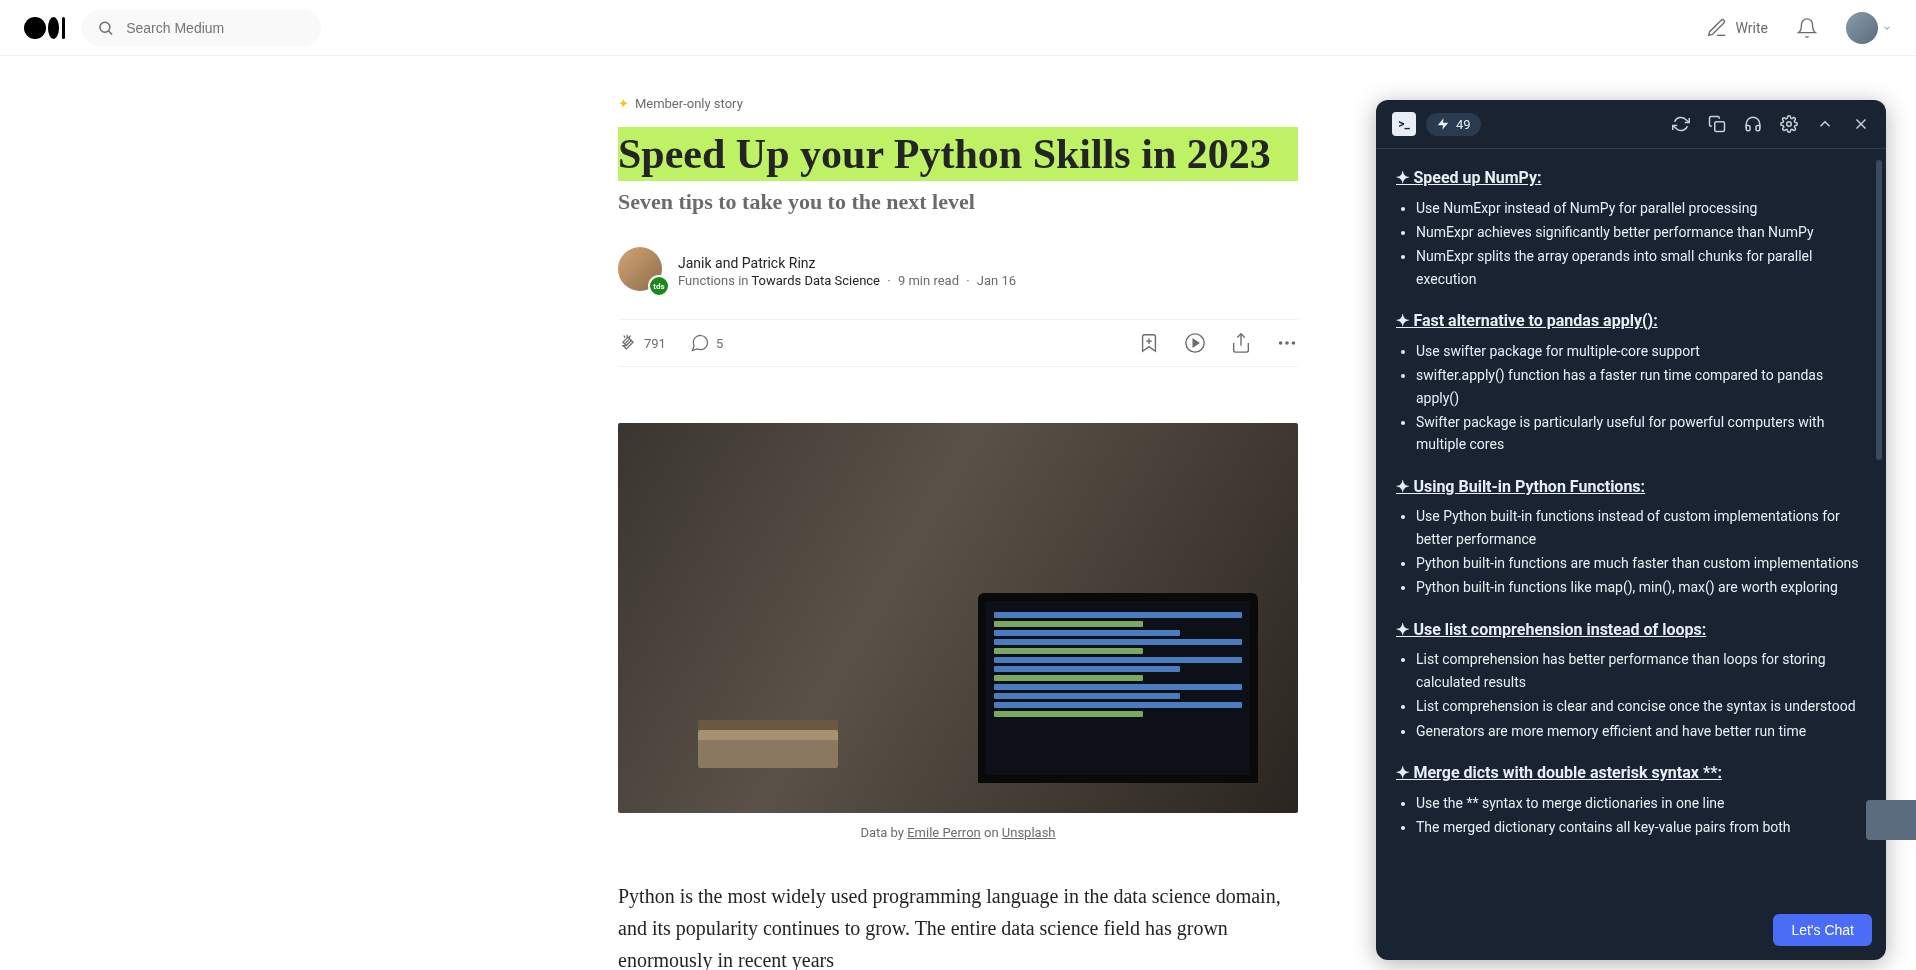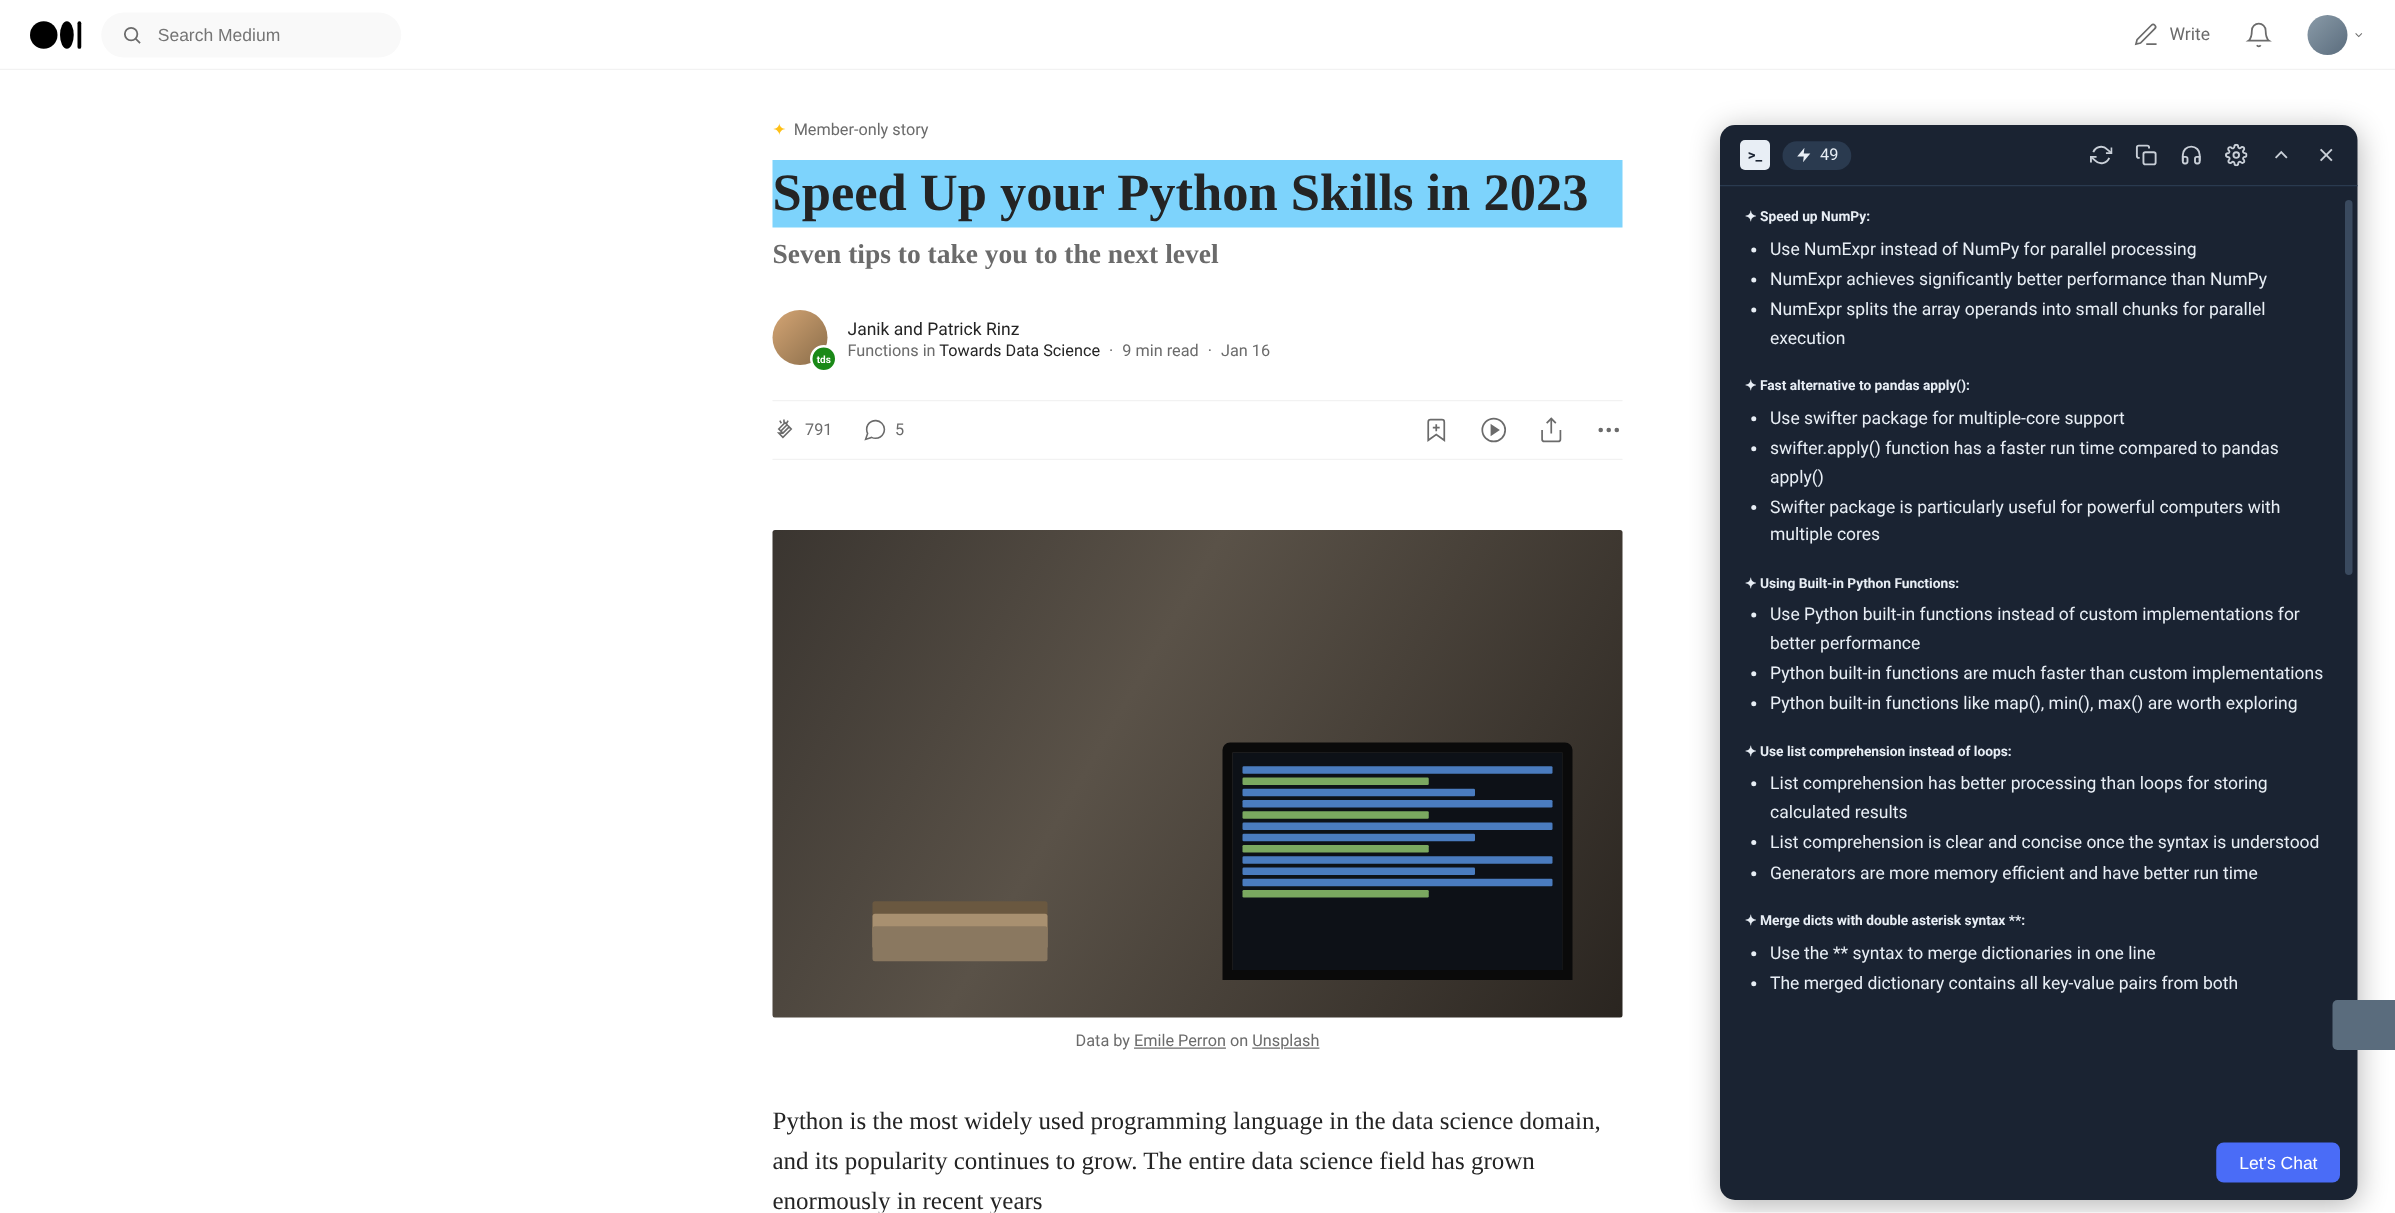--- a/index.html
+++ b/index.html
@@ -16,21 +16,21 @@
 .search-box input { border: none; background: transparent; outline: none; font-size: 14px; width: 100%; color: #6b6b6b; }
 .header-right { display: flex; align-items: center; gap: 28px; }
 .write-btn { display: flex; align-items: center; gap: 8px; color: #6b6b6b; font-size: 14px; cursor: pointer; }
 .avatar { width: 32px; height: 32px; border-radius: 50%; background: linear-gradient(135deg,#8a9ba8,#5a6c7d); position: relative; }
 .avatar-chevron { margin-left: 4px; }
 
 
 .article-container { max-width: 680px; margin: 0 auto; padding-top: 40px; }
 .member-badge { display: flex; align-items: center; gap: 6px; color: #6b6b6b; font-size: 13px; margin-bottom: 16px; }
 .star { color: #ffc017; }
-.article-title { font-family: Georgia, serif; font-size: 42px; font-weight: 700; line-height: 1.2; background: #7dd3fc; padding: 2px 0; margin-bottom: 8px; }
+.article-title { font-family: Georgia, serif; font-size: 42px; font-weight: 700; line-height: 1.2; background: #bef264; padding: 2px 0; margin-bottom: 8px; }
 .article-subtitle { font-family: Georgia, serif; font-size: 22px; color: #6b6b6b; margin-bottom: 32px; }
 .author-row { display: flex; align-items: center; gap: 12px; margin-bottom: 24px; }
 .author-avatars { position: relative; width: 48px; height: 48px; }
 .author-avatar-main { width: 44px; height: 44px; border-radius: 50%; background: linear-gradient(135deg,#d4a574,#8a6d4a); }
 .author-avatar-pub { width: 22px; height: 22px; border-radius: 50%; background: #1a8917; position: absolute; bottom: -2px; right: -4px; border: 2px solid #fff; display:flex; align-items:center; justify-content:center; color:#fff; font-size:8px; font-weight:bold; }
 .author-info { font-size: 14px; }
 .author-name { color: #242424; }
 .author-meta { color: #6b6b6b; font-size: 13px; margin-top: 2px; }
 .author-meta .link { color: #242424; }
 .dot { margin: 0 4px; }
@@ -59,21 +59,21 @@
 
 .ext-panel { position: absolute; right: 30px; top: 100px; width: 510px; height: 860px; background: #1a2332; border-radius: 12px; color: #e8eef5; display: flex; flex-direction: column; box-shadow: 0 4px 24px rgba(0,0,0,0.3); }
 .ext-header { display: flex; align-items: center; justify-content: space-between; padding: 12px 16px; border-bottom: 1px solid #2a3a4f; }
 .ext-header-left { display: flex; align-items: center; gap: 10px; }
 .ext-console-btn { width: 24px; height: 24px; background: #e8eef5; border-radius: 4px; display: flex; align-items: center; justify-content: center; color: #1a2332; font-weight: bold; font-size: 12px; }
 .ext-badge { display: flex; align-items: center; gap: 6px; background: #2a3a4f; padding: 4px 10px; border-radius: 12px; font-size: 13px; }
 .ext-header-right { display: flex; align-items: center; gap: 18px; }
 .ext-icon { cursor: pointer; opacity: 0.85; }
 .ext-content { flex: 1; overflow-y: auto; padding: 16px 20px; font-size: 14px; line-height: 1.6; }
 .ext-section { margin-bottom: 18px; }
-.ext-heading { font-weight: 700; font-size: 11px; margin-bottom: 6px; }
+.ext-heading { font-weight: 700; font-size: 16px; margin-bottom: 6px; text-decoration: underline; }
 .ext-bullet { padding-left: 20px; list-style: disc; }
 .ext-bullet li { margin-bottom: 2px; }
 .ext-footer { padding: 14px; display: flex; justify-content: flex-end; }
 .chat-btn { background: #4a6cf7; color: #fff; border: none; padding: 8px 18px; border-radius: 6px; font-size: 14px; cursor: pointer; }
 .ext-scrollbar { position: absolute; right: 4px; top: 60px; width: 6px; height: 300px; background: #3a4a5f; border-radius: 3px; }
 
 .side-tab { position: absolute; right: 0; top: 800px; width: 50px; height: 40px; background: #5a6c7d; border-radius: 4px 0 0 4px; }
 
 svg { display: block; }
 </style>
@@ -271,21 +271,21 @@
         <div class="ext-heading">✦ Using Built-in Python Functions:</div>
         <ul class="ext-bullet">
           <li>Use Python built-in functions instead of custom implementations for better performance</li>
           <li>Python built-in functions are much faster than custom implementations</li>
           <li>Python built-in functions like map(), min(), max() are worth exploring</li>
         </ul>
       </div>
       <div class="ext-section">
         <div class="ext-heading">✦ Use list comprehension instead of loops:</div>
         <ul class="ext-bullet">
-          <li>List comprehension has better processing than loops for storing calculated results</li>
+          <li>List comprehension has better performance than loops for storing calculated results</li>
           <li>List comprehension is clear and concise once the syntax is understood</li>
           <li>Generators are more memory efficient and have better run time</li>
         </ul>
       </div>
       <div class="ext-section">
         <div class="ext-heading">✦ Merge dicts with double asterisk syntax **:</div>
         <ul class="ext-bullet">
           <li>Use the ** syntax to merge dictionaries in one line</li>
           <li>The merged dictionary contains all key-value pairs from both</li>
         </ul>

